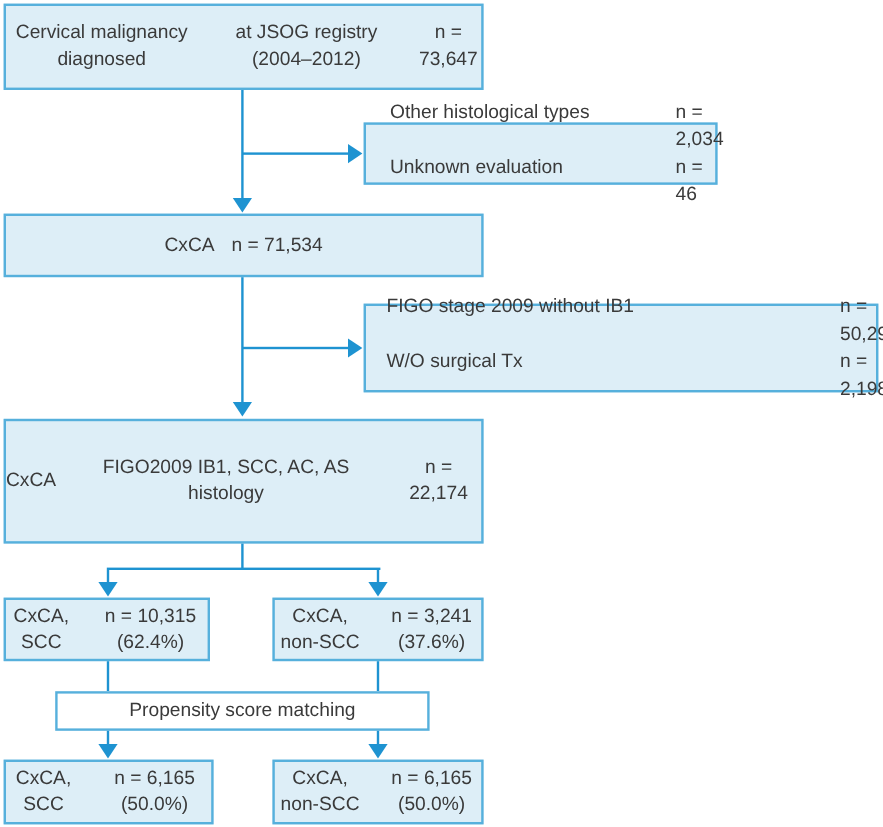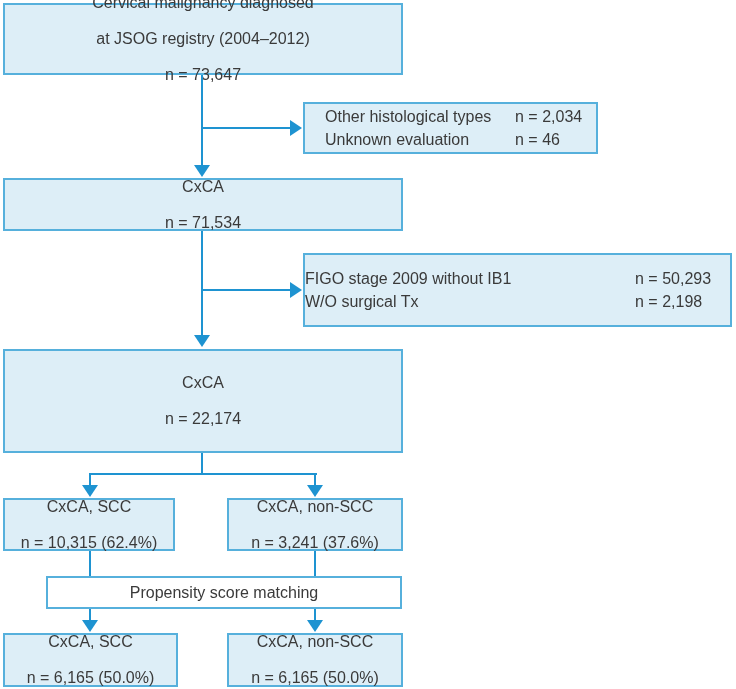--- a/index.html
+++ b/index.html
@@ -8,36 +8,36 @@
     font-family:"Liberation Sans", sans-serif;
     font-size:16px; color:var(--text,#3a3a3a); overflow:hidden;
   }
   .node {
     position:absolute; box-sizing:border-box;
     background:var(--box-fill,#ddeef7);
     border:2px solid var(--box-border,#56b0dc);
   }
   .node.white { background:var(--white-fill,#ffffff); }
   .center {
-    display:flex; flex-direction:column; justify-content:center;
+    display:flex; flex-direction:row; justify-content:center;
     align-items:center; text-align:center; line-height:22px;gap:14px;
   }
   .rows { display:flex; flex-direction:column; justify-content:center; }
-  .row { display:grid; line-height:23px; }
+  .row { display:grid; line-height:23px;gap:48px; }
   .excl1 { left:303px; top:102px; width:295px; height:52px; padding-left:20px; }
   .excl1 .row { grid-template-columns:190px auto; }
-  .excl2 { left:303px; top:253px; width:429px; height:74px; }
+  .excl2 { left:303px; top:253px; width:429px; height:74px; padding-left:17px; }
   .excl2 .row { grid-template-columns:330px auto; }
 
   .registry    { left:3px;   top:3px;   width:400px; height:72px; }
   .cxca-all    { left:3px;   top:178px; width:400px; height:53px; }
   .cohort      { left:3px;   top:349px; width:400px; height:104px; }
   .scc-pre     { left:3px;   top:498px; width:172px; height:53px; }
   .nonscc-pre  { left:227px; top:498px; width:176px; height:53px; }
-  .psm         { left:46px;  top:576px; width:356px; height:33px; }
+  .psm         { left:46px;  top:576px; width:312px; height:33px; }
   .scc-post    { left:3px;   top:633px; width:175px; height:54px; }
   .nonscc-post { left:227px; top:633px; width:176px; height:54px; }
 
   .cline { position:absolute; background:var(--connector,#1e93d1); }
   .arr-down {
     position:absolute; width:0; height:0;
     border-left:8px solid transparent; border-right:8px solid transparent;
     border-top:12px solid var(--connector,#1e93d1);
   }
   .arr-right {
@@ -91,20 +91,21 @@
       <span>n = 50,293</span>
     </div>
     <div class="row">
       <span>W/O surgical Tx</span>
       <span>n = 2,198</span>
     </div>
   </div>
 
   <div class="node center cohort">
     <div>CxCA</div>
+    <div>FIGO2009 IB1, SCC, AC, AS histology</div>
     <div>n = 22,174</div>
   </div>
 
   <div class="cline" style="left:201px; top:453px; width:2px; height:21px;"></div>
   <div class="cline" style="left:89px; top:473px; width:228px; height:2px;"></div>
   <div class="cline" style="left:89px; top:475px; width:2px; height:11px;"></div>
   <div class="arr-down" style="left:82px; top:485px;"></div>
   <div class="cline" style="left:314px; top:475px; width:2px; height:11px;"></div>
   <div class="arr-down" style="left:307px; top:485px;"></div>
 

